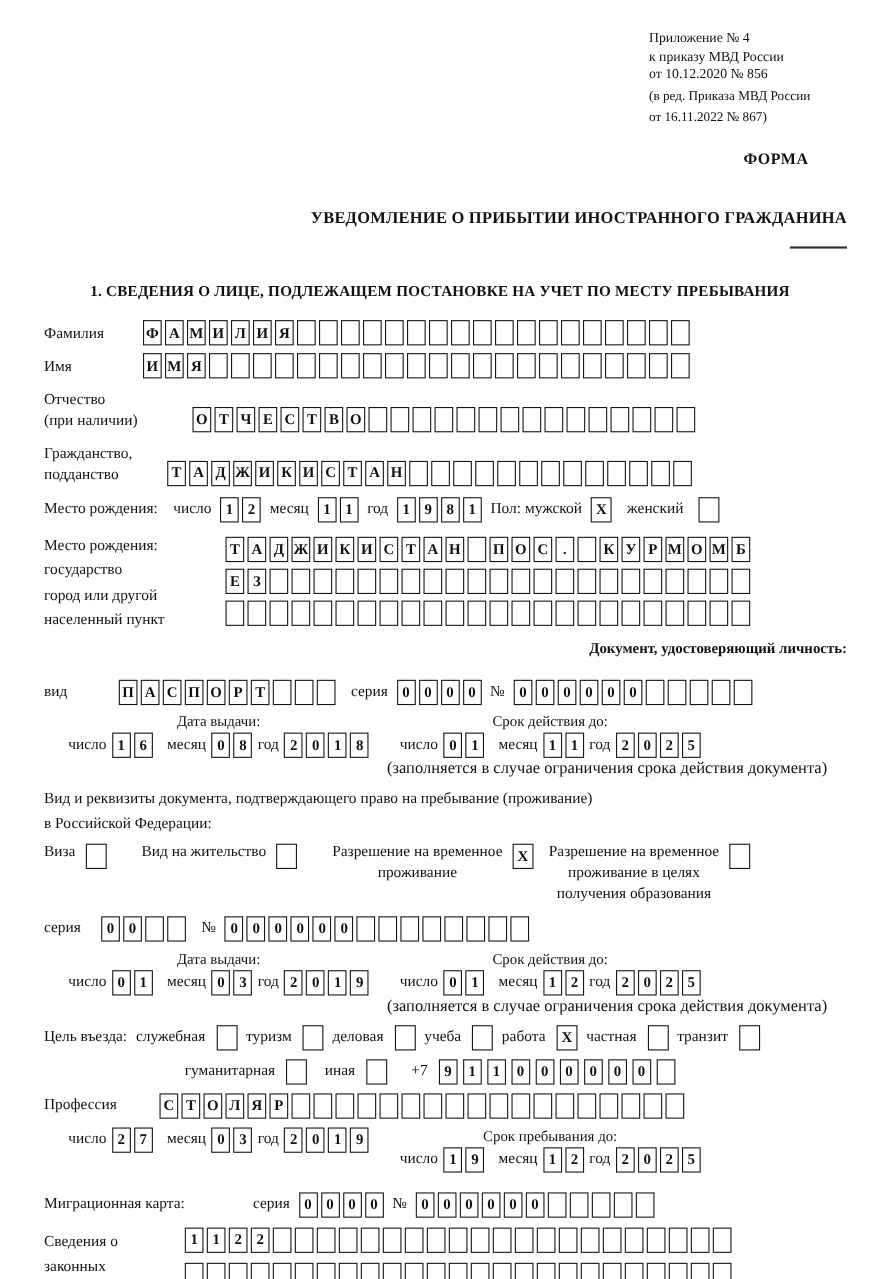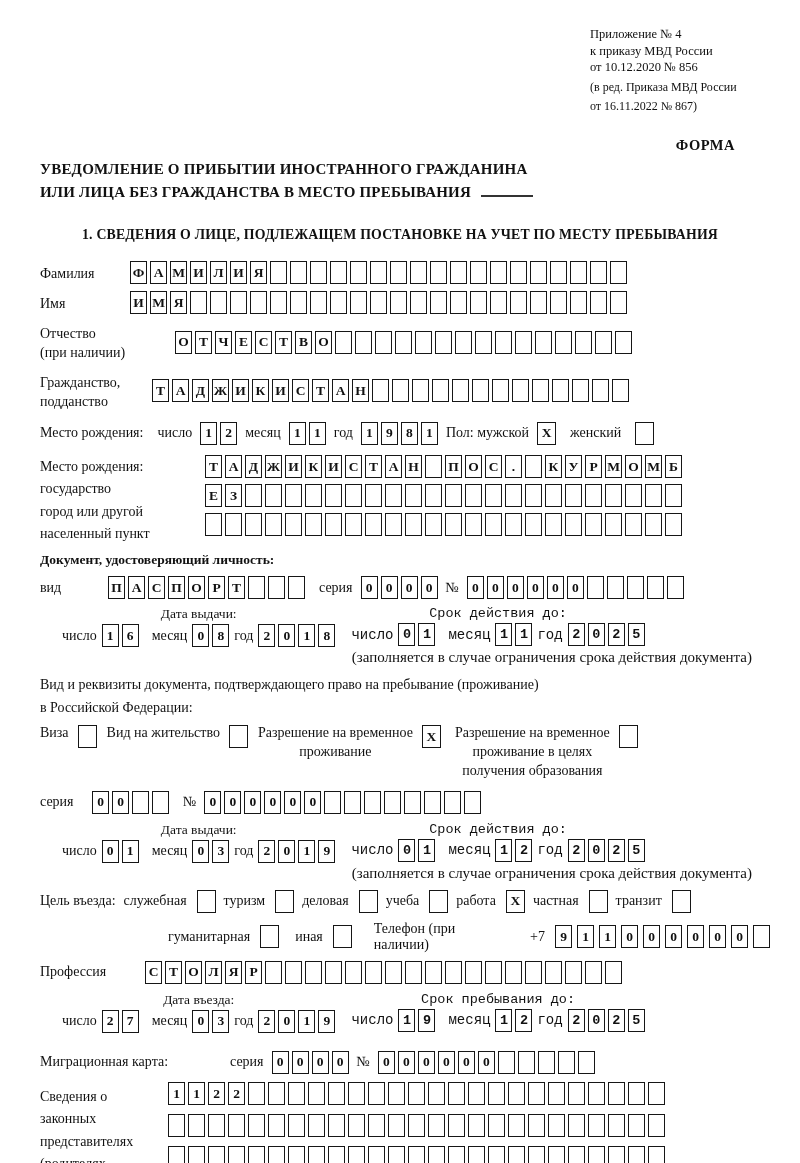--- a/index.html
+++ b/index.html
@@ -10,46 +10,46 @@
     color:#111; font-size:14px;
   }
   .page { padding:26px 30px 0 40px; }
 
   
   .hdr-block { margin-left:550px; width:220px; font-size:12.5px; line-height:1.32; }
   .hdr-block .ed { margin-top:4px; font-size:12px; }
   .forma { text-align:right; padding-right:35px; font-weight:bold; font-size:14.5px; margin-top:22px; letter-spacing:.5px; }
 
   
-  .title { text-align:left; font-weight:bold; font-size:15px; margin-top:4px; line-height:1.5; letter-spacing:.2px; }
+  .title { text-align:right; font-weight:bold; font-size:15px; margin-top:34px; line-height:1.5; letter-spacing:.2px; }
   .blank-line { display:inline-block; width:52px; border-bottom:2px solid #333; height:12px; margin-left:10px; }
   .sec-heading { text-align:center; font-weight:bold; font-size:13.8px; margin:24px 0 18px -10px; letter-spacing:.2px; }
 
   
-  .row { display:flex; align-items:center; margin-bottom:7px; }
+  .row { display:flex; align-items:flex-end; margin-bottom:7px; }
   .row.center { align-items:center; }
   .lab { flex:none; line-height:1.35; padding-top:4px; }
   .boxes { display:inline-flex; gap:3px; flex:none; }
   .cell {
     display:inline-flex; align-items:center; justify-content:center;
     width:17px; height:23px; border:1.7px solid #161616;
     font-size:13.5px; font-weight:bold; background:#fff; flex:none;
   }
   .cb .cell { width:19px; }
-  .gap-s { margin-left:8px; } .gap-m { margin-left:14px; } .gap-l { margin-left:10px; }
+  .gap-s { margin-left:8px; } .gap-m { margin-left:14px; } .gap-l { margin-left:32px; }
 
   .stackrows .boxes { margin-bottom:6px; }
 
-  .doc-heading { text-align:left; font-weight:bold; font-size:13.5px; margin:4px 0 8px; }
+  .doc-heading { text-align:right; font-weight:bold; font-size:13.5px; margin:4px 0 20px; }
 
   
   .date-pair { display:flex; margin-bottom:2px; }
   .date-group { }
   .dg-left { margin-left:22px; }
-  .dg-right { margin-left:16px;font-family:Liberation Mono, monospace; }
+  .dg-right { margin-left:28px; }
   .date-title { text-align:center; font-size:13.5px; margin-bottom:2px; }
   .date-row { display:flex; align-items:center; gap:5px; }
   .note-right { text-align:right; padding-right:18px; font-size:15px; margin:2px 0 8px; }
 
   .plain-line { line-height:1.5; margin-bottom:2px; }
 
   
   .opt-row { display:flex; align-items:flex-start; margin:6px 0 10px; }
   .opt { display:flex; align-items:flex-start; gap:9px; }
   .opt .t { line-height:1.35; }
@@ -71,21 +71,21 @@
     <div>Приложение № 4</div>
     <div>к приказу МВД России</div>
     <div>от 10.12.2020 № 856</div>
     <div class="ed">(в ред. Приказа МВД России</div>
     <div class="ed">от 16.11.2022 № 867)</div>
   </div>
   <div class="forma">ФОРМА</div>
 
   <div class="title">
     <div>УВЕДОМЛЕНИЕ О ПРИБЫТИИ ИНОСТРАННОГО ГРАЖДАНИНА</div>
-    <div><span>ИЛИ ЛИЦА БЕЗ ГРАЖДАНСТВА В МЕСТО ПРЕБЫВАНИЯ</span><span class="blank-line"></span></div>
+    <div><span class="blank-line"></span></div>
   </div>
 
   <div class="sec-heading">1. СВЕДЕНИЯ О ЛИЦЕ, ПОДЛЕЖАЩЕМ ПОСТАНОВКЕ НА УЧЕТ ПО МЕСТУ ПРЕБЫВАНИЯ</div>
 
   <div class="row">
     <div class="lab" style="width:90px">Фамилия</div>
     <div class="boxes">
         <span class="cell">Ф</span>
         <span class="cell">А</span>
         <span class="cell">М</span>
@@ -561,21 +561,20 @@
 
   <div class="purpose-row indent165">
     <span>гуманитарная</span>
     <span class="boxes cb">
         <span class="cell"></span>
       </span>
     <span class="gap-s">иная</span>
     <span class="boxes cb">
         <span class="cell"></span>
       </span>
-    <span class="gap-m">Телефон (при наличии)</span>
     <span class="gap-m">+7</span>
     <span class="boxes">
         <span class="cell">9</span>
         <span class="cell">1</span>
         <span class="cell">1</span>
         <span class="cell">0</span>
         <span class="cell">0</span>
         <span class="cell">0</span>
         <span class="cell">0</span>
         <span class="cell">0</span>
@@ -609,21 +608,20 @@
         <span class="cell"></span>
         <span class="cell"></span>
         <span class="cell"></span>
         <span class="cell"></span>
         <span class="cell"></span>
       </div>
   </div>
 
   <div class="date-pair" style="margin-top:8px">
     <div class="date-group dg-left">
-      <div class="date-title">Дата въезда:</div>
       <div class="date-row">
         <span>число</span>
         <span class="boxes">
             <span class="cell">2</span>
             <span class="cell">7</span>
           </span>
         <span class="gap-s">месяц</span>
         <span class="boxes">
             <span class="cell">0</span>
             <span class="cell">3</span>

